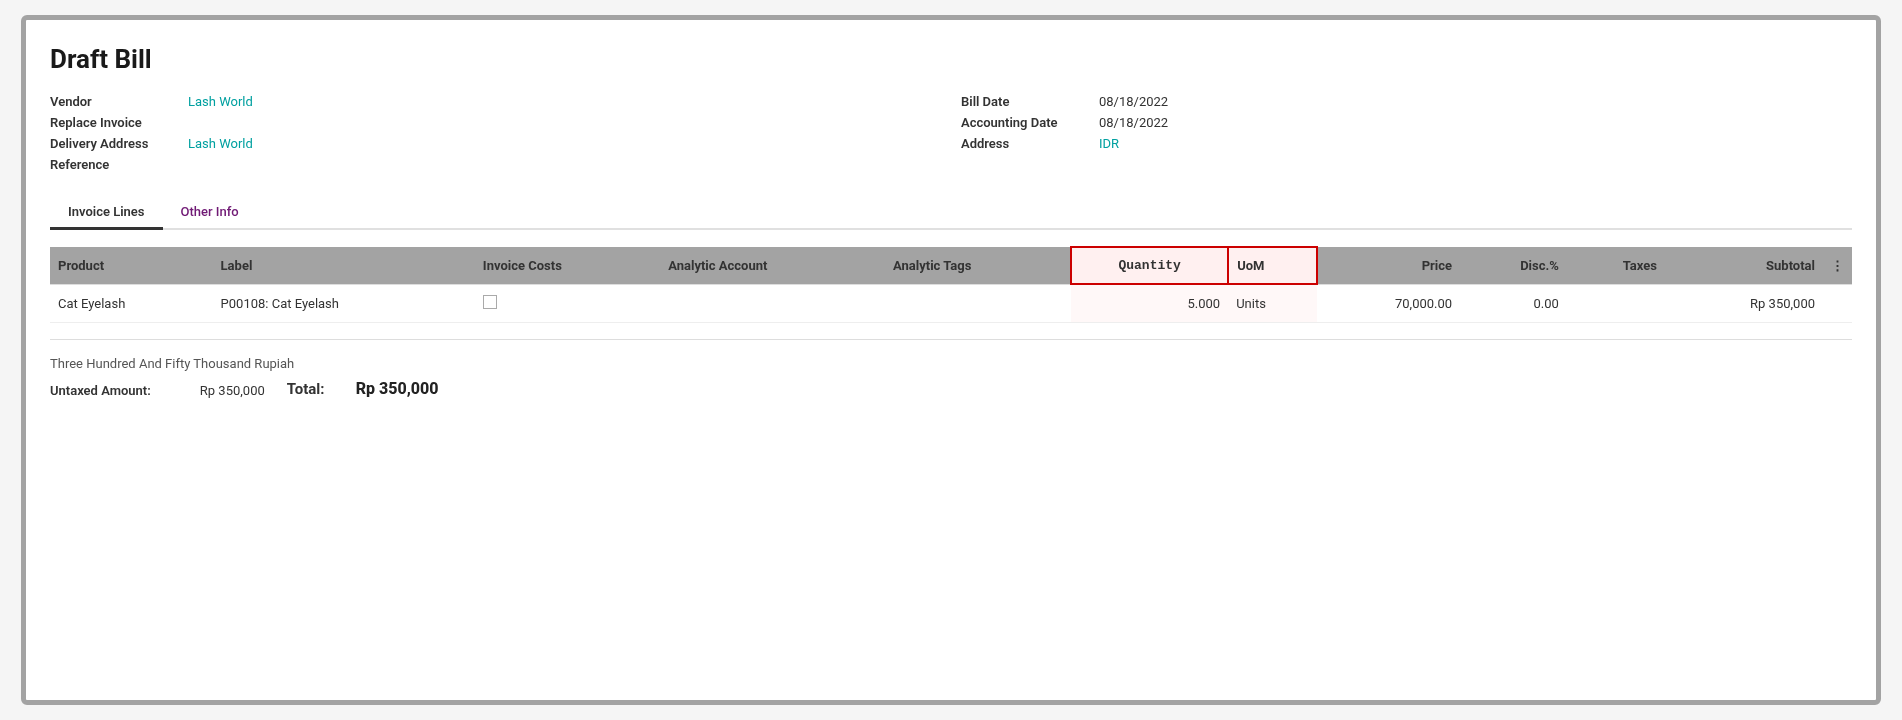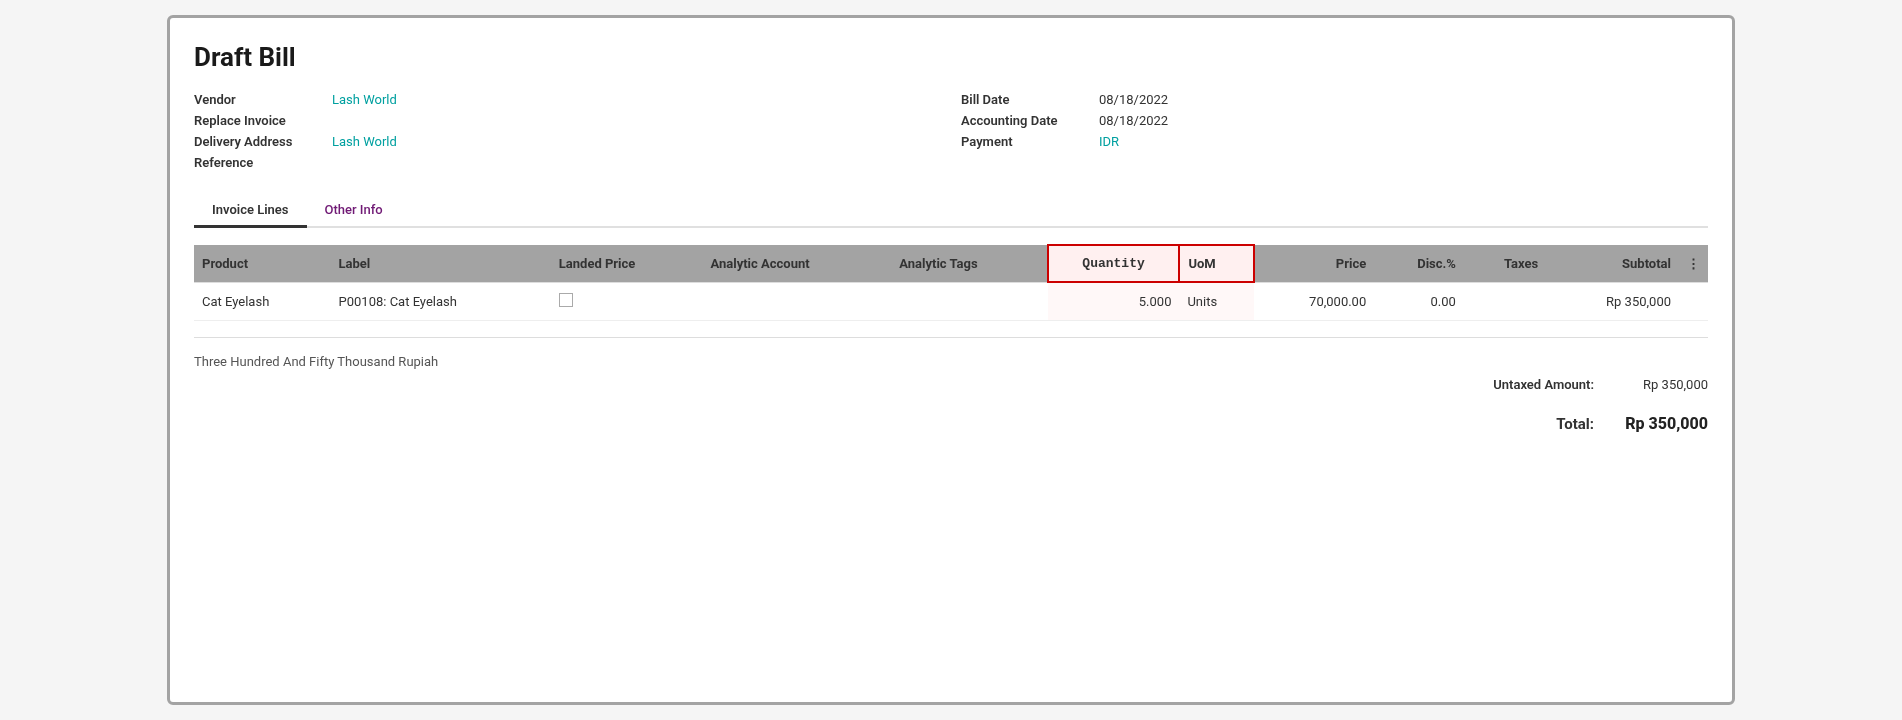--- a/index.html
+++ b/index.html
@@ -13,24 +13,24 @@
       background: #f5f5f5;
       display: flex;
       justify-content: center;
       align-items: center;
       min-height: 100vh;
       padding: 10px;
     }
 
     .card {
       background: #ffffff;
-      border: 3px solid #a3a3a3;
+      border: 5px solid #a3a3a3;
       border-radius: 6px;
       padding: 24px;
-      width: 1568px;
+      width: 1860px;
       min-height: 690px;
       position: relative;
     }
 
     .page-title {
       font-size: 26px;
       font-weight: 700;
       color: #1a1a1a;
       margin-bottom: 20px;
     }
@@ -143,25 +143,24 @@
     }
 
     .summary-text {
       font-size: 13px;
       color: #555;
       margin-bottom: 8px;
     }
 
     .totals-section {
       display: flex;
-      flex-direction: column;
+      flex-direction: row;
       align-items: flex-end;
       gap: 22px;
       margin-top: 8px;
-      justify-content: space-between;
     }
 
     .total-row {
       display: flex;
       gap: 24px;
       align-items: baseline;
     }
 
     .total-label {
       font-size: 13px;
@@ -232,39 +231,39 @@
 
     <div class="field-row">
           <span class="field-label">Bill Date</span>
           <span class="field-value">08/18/2022</span>
         </div>
         <div class="field-row">
           <span class="field-label">Accounting Date</span>
           <span class="field-value">08/18/2022</span>
         </div>
         <div class="field-row">
-          <span class="field-label">Payment</span>
+          <span class="field-label">Address</span>
           <span class="field-value link">IDR</span>
         </div>
       </div>
   </div>
 
   <div class="tabs-bar">
 
   <div class="tab active">Invoice Lines</div>
       <div class="tab">Other Info</div>
     </div>
 
   <table class="invoice-table">
     <thead>
       <tr>
 
       <th>Product</th>
           <th>Label</th>
-          <th>Landed Price</th>
+          <th>Invoice Costs</th>
           <th>Analytic Account</th>
           <th>Analytic Tags</th>
           <th class="right" style="border: 2.5px solid rgb(204, 0, 0); background: rgb(255, 240, 240); text-align: center; font-family: Liberation Mono, monospace;">Quantity</th>
           <th style="border: 2.5px solid rgb(204, 0, 0); background: rgb(255, 240, 240);">UoM</th>
           <th class="right">Price</th>
           <th class="right">Disc.%</th>
           <th class="right">Taxes</th>
           <th class="right">Subtotal</th>
           <th class="col-actions">⋮</th>
         </tr>

